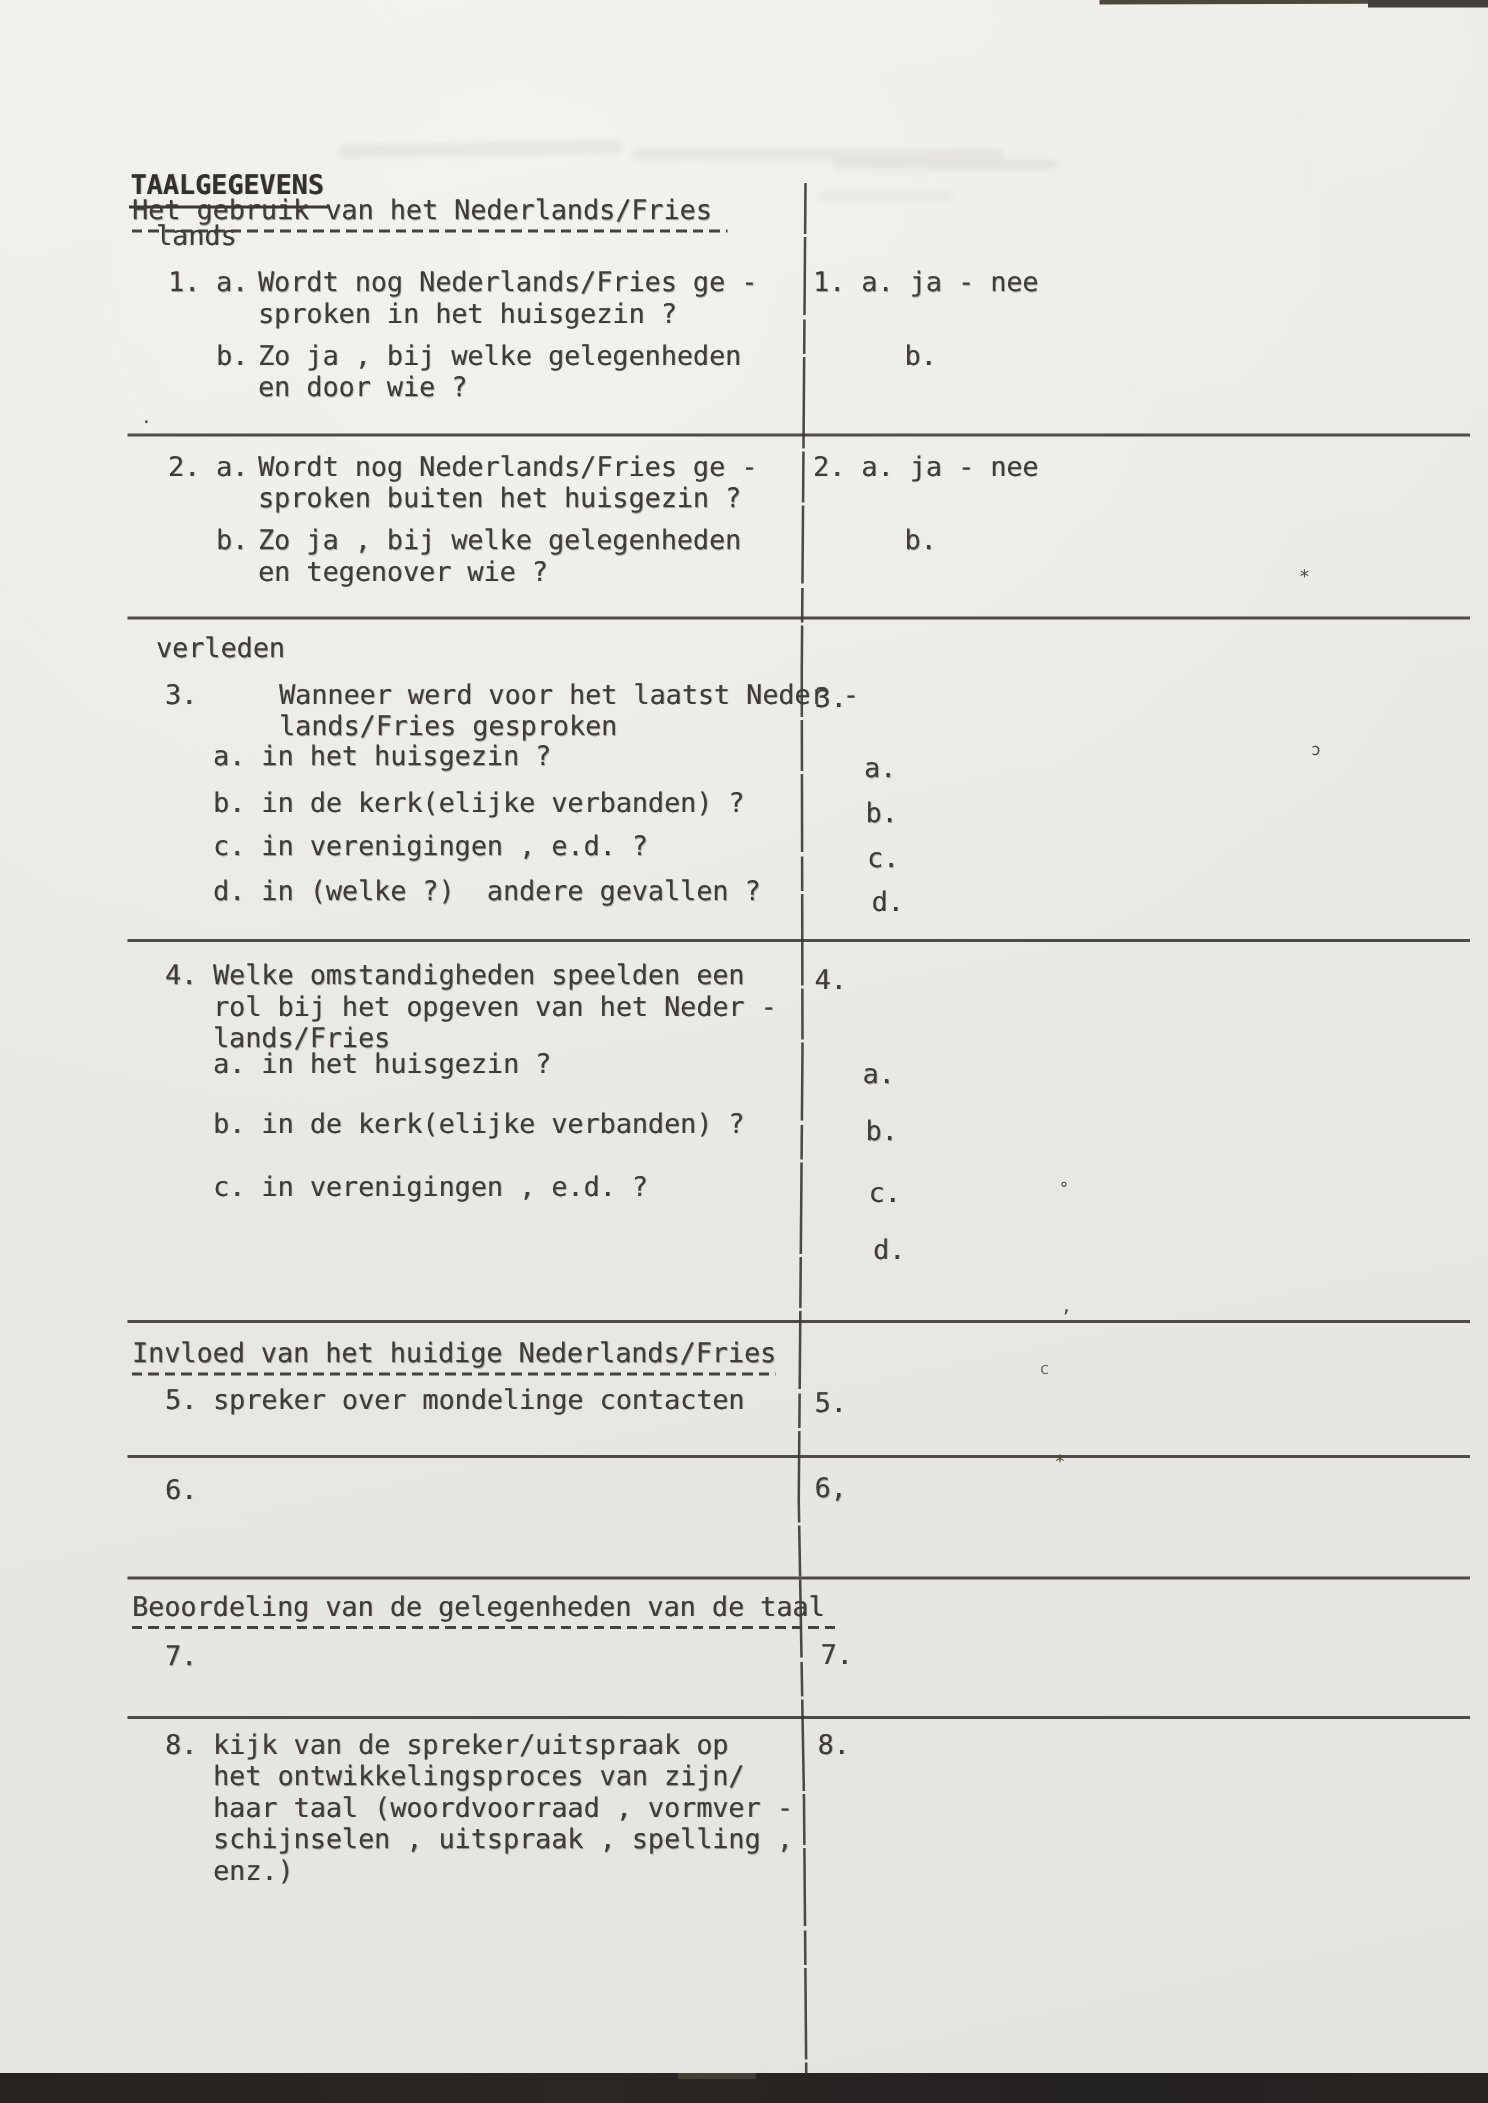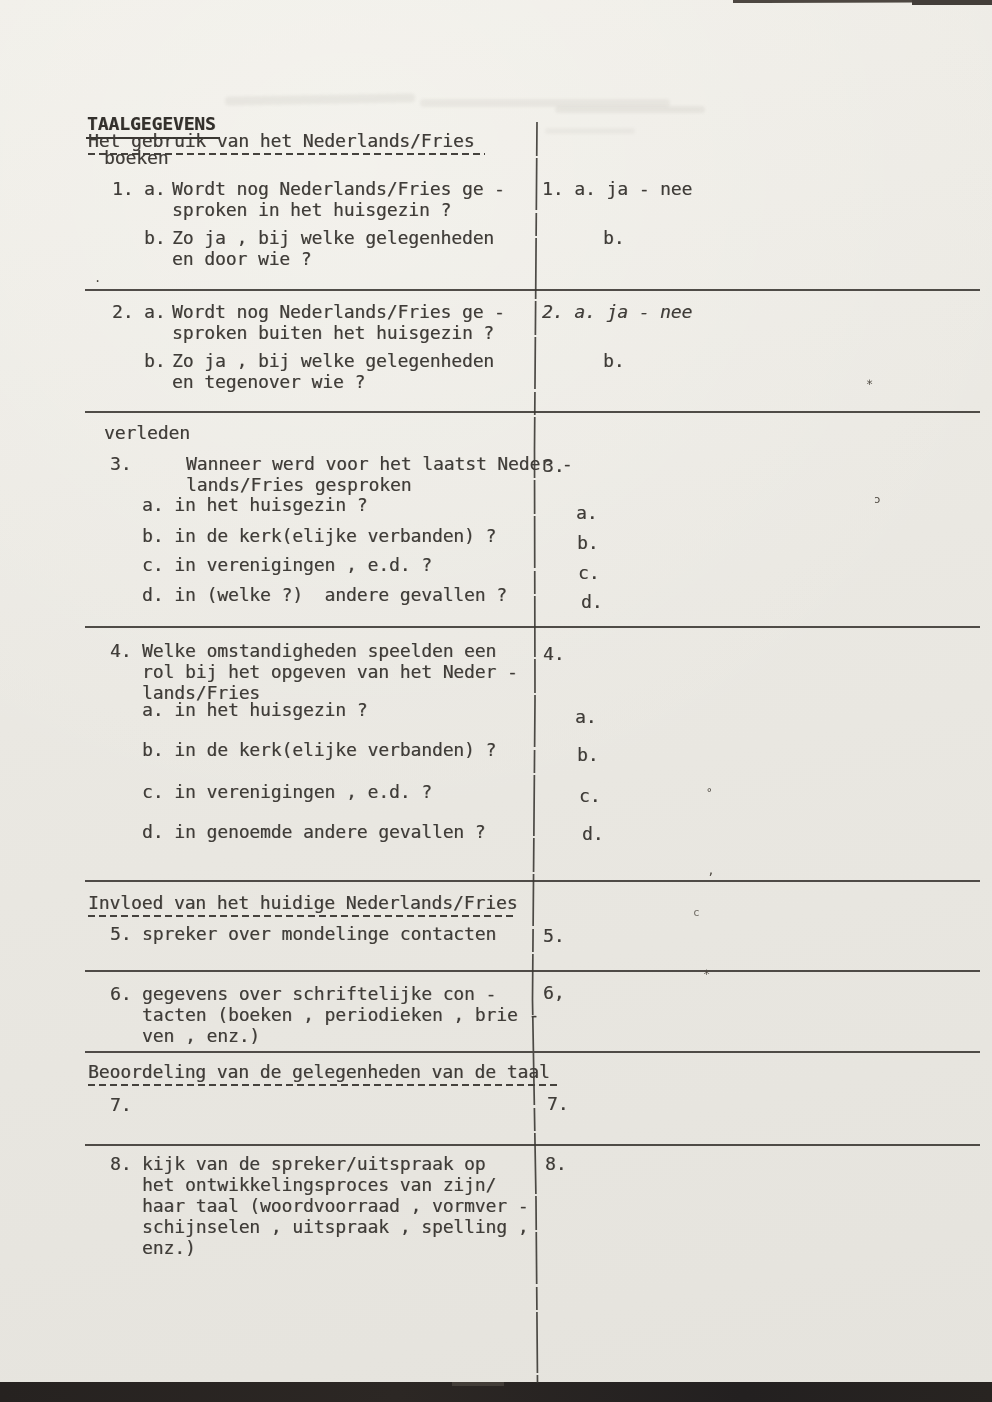--- a/index.html
+++ b/index.html
@@ -85,21 +85,21 @@
   <div class="hr" style="top:411px;"></div>
   <div class="hr" style="top:626px;"></div>
   <div class="hr" style="top:880px;"></div>
   <div class="hr" style="top:970px;"></div>
   <div class="hr" style="top:1051px;"></div>
   <div class="hr" style="top:1144px;"></div>
 
   <div class="t title" style="left:87px; top:85px;margin-top:28px;">TAALGEGEVENS</div>
 
   <div class="heading" style="left:88px; top:118px;margin-top:12px;">Het gebruik van het Nederlands/Fries </div>
-  <div class="t" style="left:104px; top:147px;">boeken</div>
+  <div class="t" style="left:104px; top:147px;">lands</div>
 
   <div class="t" style="left:112px; top:178px;">1.</div>
   <div class="t" style="left:144px; top:178px;">a.</div>
   <div class="t" style="left:172px; top:178px;">Wordt nog Nederlands/Fries ge -
 sproken in het huisgezin ?</div>
   <div class="t" style="left:144px; top:227px;">b.</div>
   <div class="t" style="left:172px; top:227px;">Zo ja , bij welke gelegenheden
 en door wie ?</div>
 
   <div class="t" style="left:112px; top:301px;">2.</div>
@@ -120,47 +120,43 @@
   <div class="t" style="left:142px; top:554px;">c. in verenigingen , e.d. ?</div>
   <div class="t" style="left:142px; top:584px;">d. in (welke ?)  andere gevallen ?</div>
 
   <div class="t" style="left:110px; top:640px;">4.</div>
   <div class="t" style="left:142px; top:640px;">Welke omstandigheden speelden een
 rol bij het opgeven van het Neder -
 lands/Fries</div>
   <div class="t" style="left:142px; top:699px;">a. in het huisgezin ?</div>
   <div class="t" style="left:142px; top:739px;">b. in de kerk(elijke verbanden) ?</div>
   <div class="t" style="left:142px; top:781px;">c. in verenigingen , e.d. ?</div>
-  <div class="t" style="left:142px; top:821px;">d. in genoemde andere gevallen ?</div>
 
   <div class="heading" style="left:88px; top:892px;">Invloed van het huidige Nederlands/Fries</div>
 
   <div class="t" style="left:110px; top:923px;">5.</div>
   <div class="t" style="left:142px; top:923px;">spreker over mondelinge contacten</div>
 
   <div class="t" style="left:110px; top:983px;">6.</div>
-  <div class="t" style="left:142px; top:983px;">gegevens over schriftelijke con -
-tacten (boeken , periodieken , brie -
-ven , enz.)</div>
 
   <div class="heading" style="left:88px; top:1061px;">Beoordeling van de gelegenheden van de taal </div>
 
   <div class="t" style="left:110px; top:1094px;">7.</div>
 
   <div class="t" style="left:110px; top:1153px;">8.</div>
   <div class="t" style="left:142px; top:1153px;">kijk van de spreker/uitspraak op
 het ontwikkelingsproces van zijn/
 haar taal (woordvoorraad , vormver -
 schijnselen , uitspraak , spelling ,
 enz.)</div>
 
   <div class="t" style="left:542px; top:178px;">1. a. ja - nee</div>
   <div class="t" style="left:603px; top:227px;">b.</div>
 
-  <div class="t" style="left:542px; top:301px;font-style:italic;">2. a. ja - nee</div>
+  <div class="t" style="left:542px; top:301px;">2. a. ja - nee</div>
   <div class="t" style="left:603px; top:350px;">b.</div>
 
   <div class="t" style="left:543px; top:455px;">3.</div>
   <div class="t" style="left:576px; top:502px;">a.</div>
   <div class="t" style="left:577px; top:532px;">b.</div>
   <div class="t" style="left:578px; top:562px;">c.</div>
   <div class="t" style="left:581px; top:591px;">d.</div>
 
   <div class="t" style="left:543px; top:643px;">4.</div>
   <div class="t" style="left:575px; top:706px;">a.</div>

